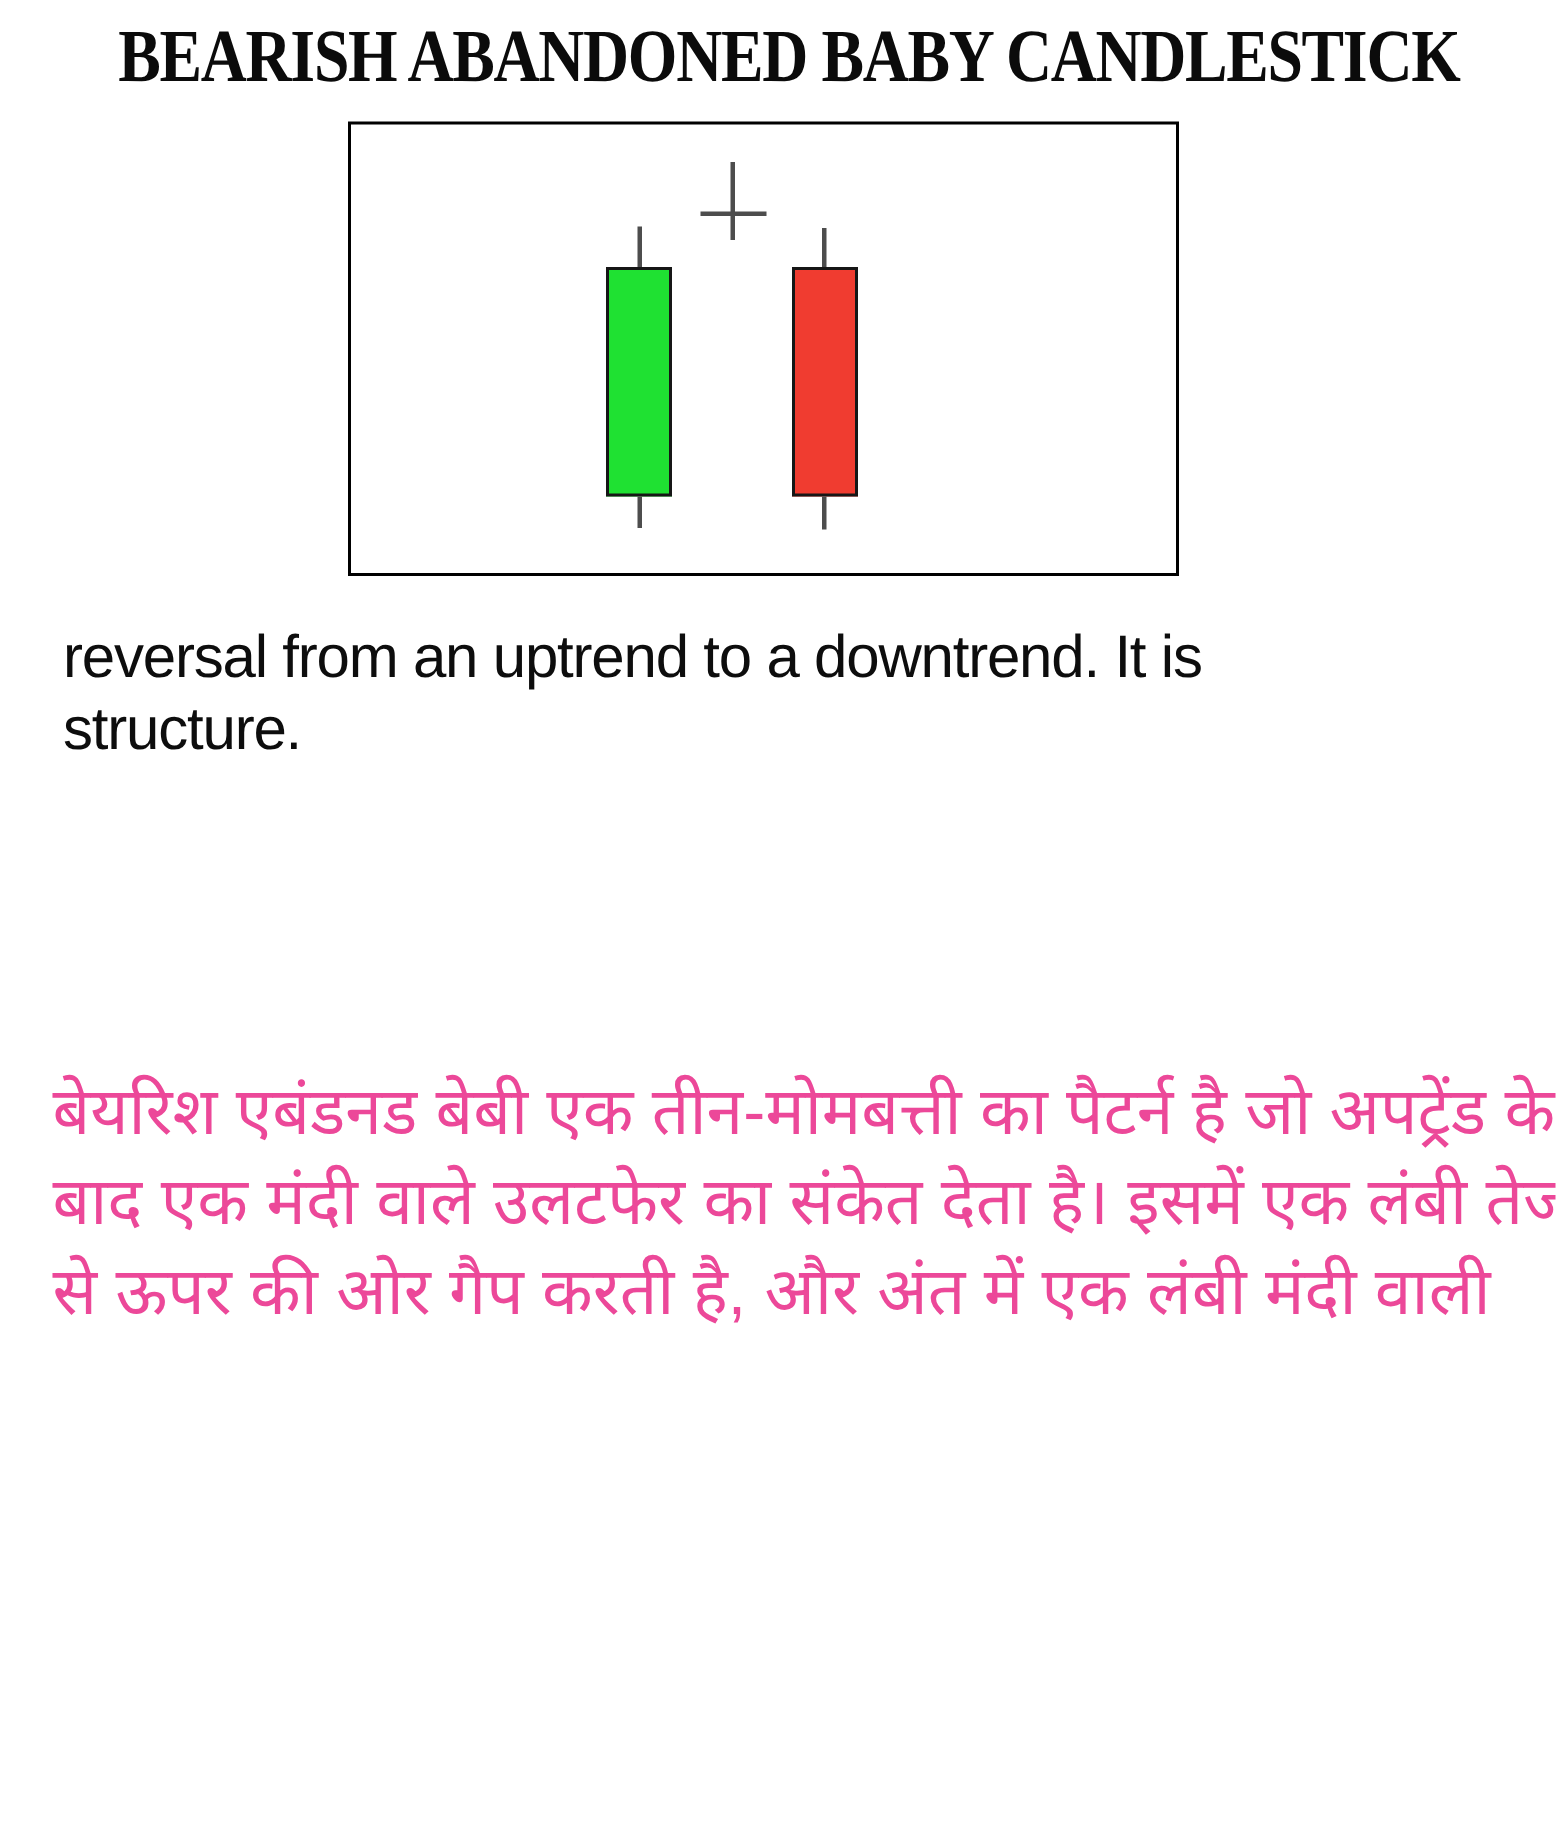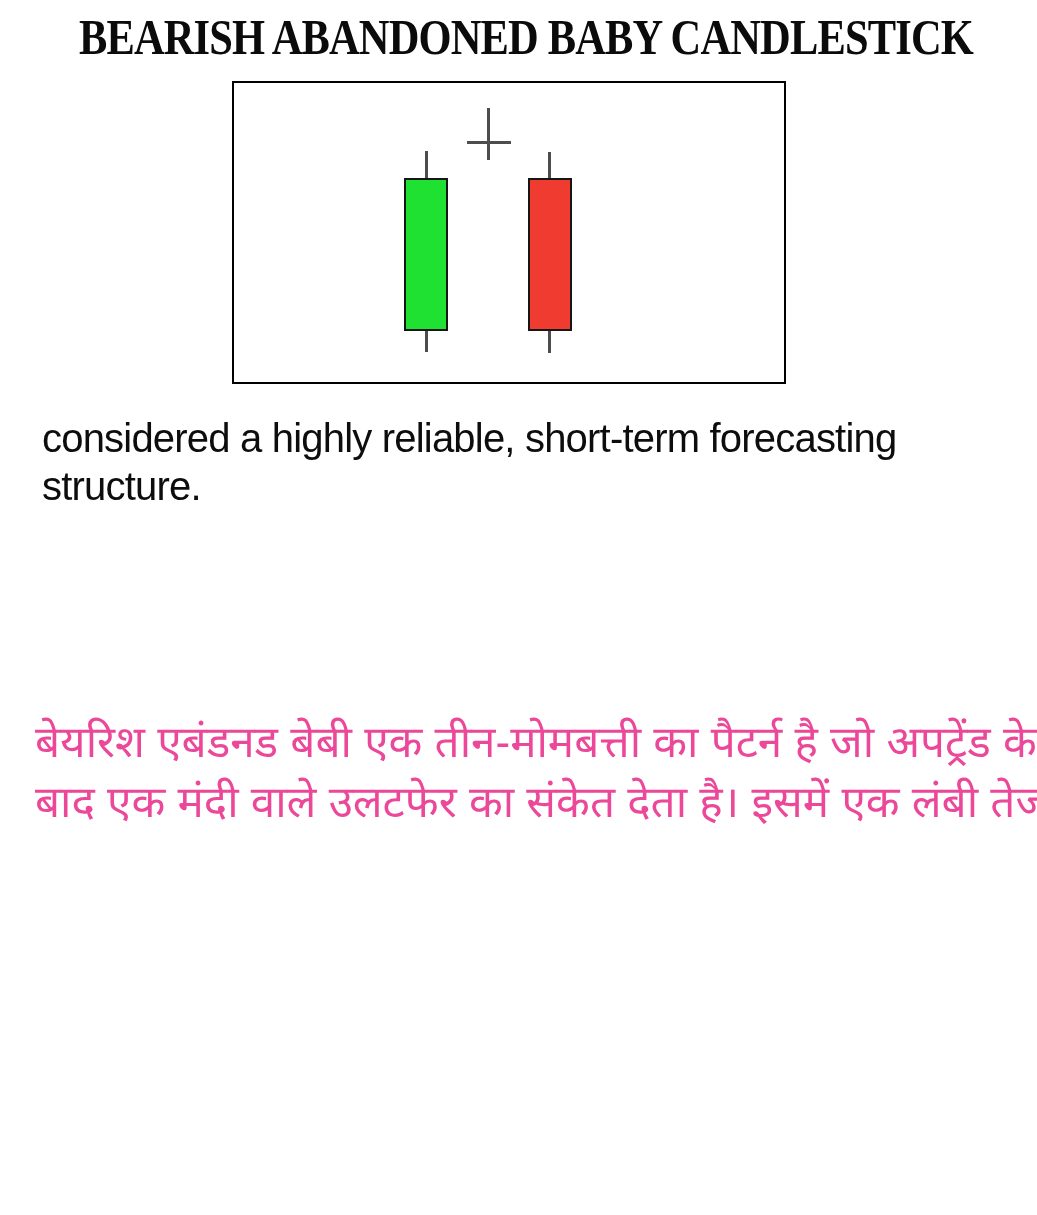--- a/index.html
+++ b/index.html
@@ -119,20 +119,21 @@
   <div class="wick bull-up" style="background-color: rgb(77, 77, 77);"></div>
   <div class="candle-body bull" style="background-color: rgb(31, 225, 50);"></div>
   <div class="wick bull-down" style="background-color: rgb(77, 77, 77);"></div>
 
   <div class="wick bear-up" style="background-color: rgb(77, 77, 77);"></div>
   <div class="candle-body bear" style="background-color: rgb(240, 60, 48);"></div>
   <div class="wick bear-down" style="background-color: rgb(77, 77, 77);"></div>
 </div>
 
 <div class="para-en">
-  <div class="text-line">considered a highly reliable, short-term forecasting</div>
+  <div class="text-line">reversal from an uptrend to a downtrend. It is</div>
   <div class="text-line">structure.</div>
 </div>
 
 <div class="para-hi">
   <div class="text-line">बेयरिश एबंडनड बेबी एक तीन-मोमबत्ती का पैटर्न है जो अपट्रेंड के</div>
   <div class="text-line">बाद एक मंदी वाले उलटफेर का संकेत देता है। इसमें एक लंबी तेजी</div>
+  <div class="text-line">से ऊपर की ओर गैप करती है, और अंत में एक लंबी मंदी वाली</div>
 </div>
 
 </body></html>

